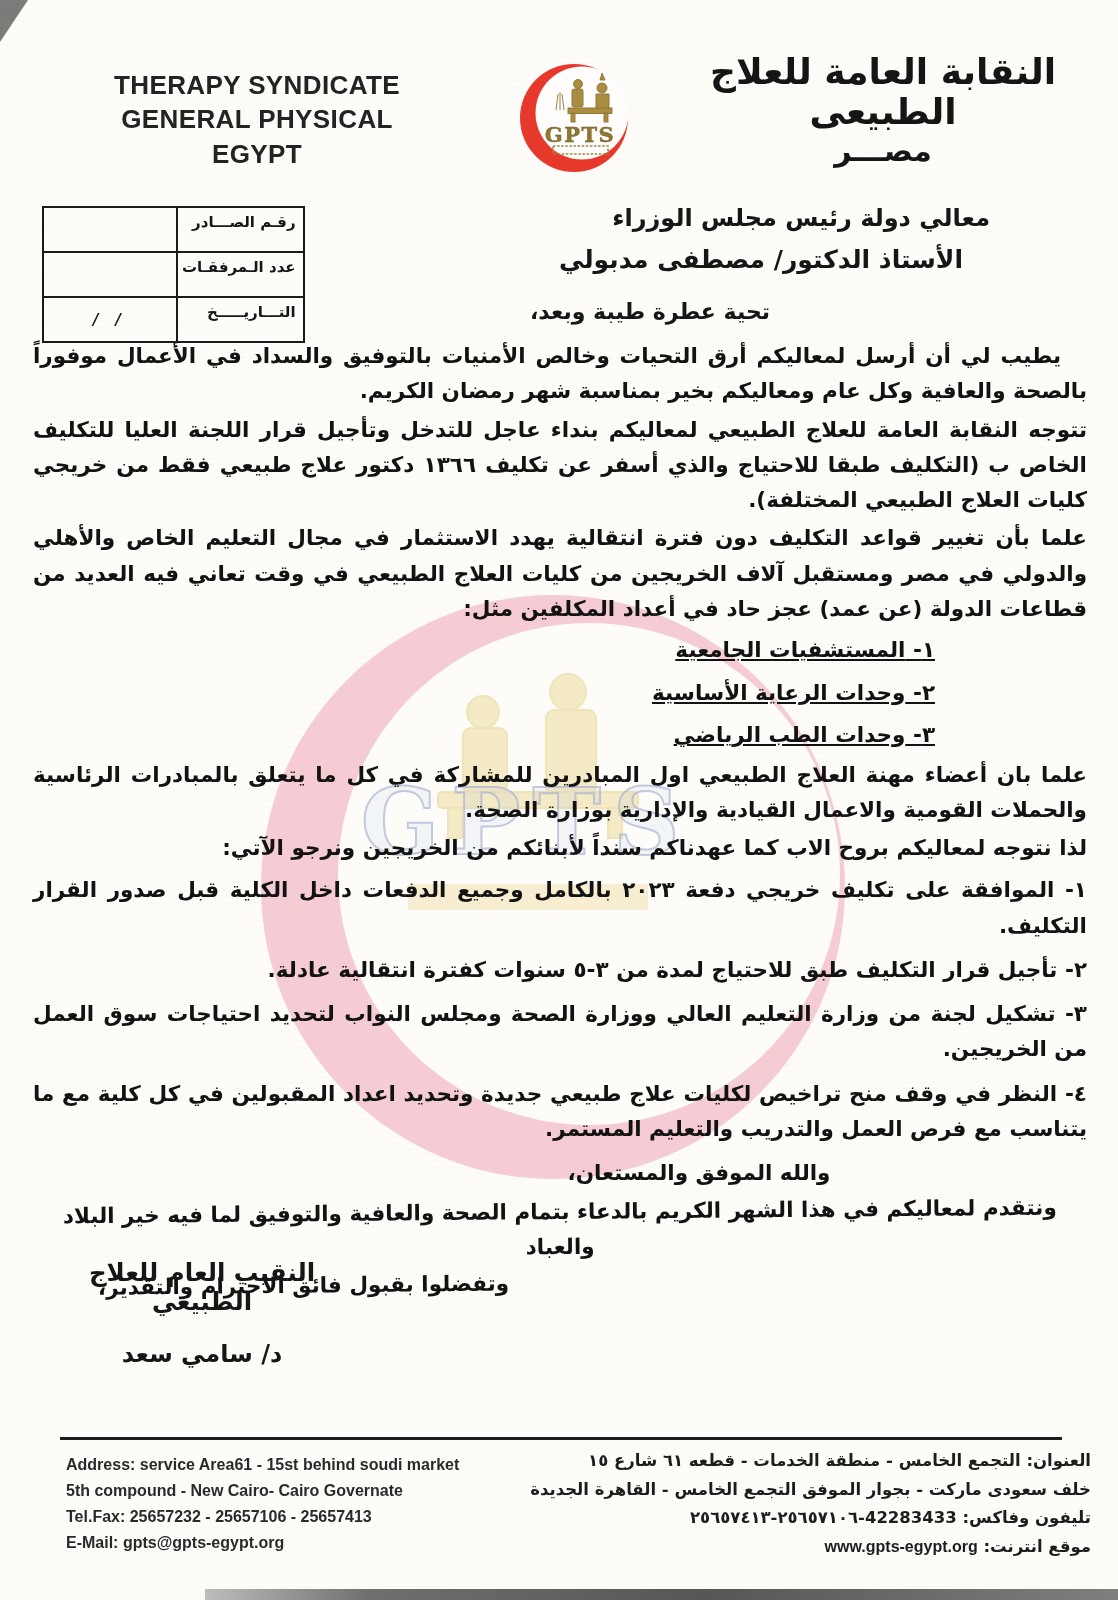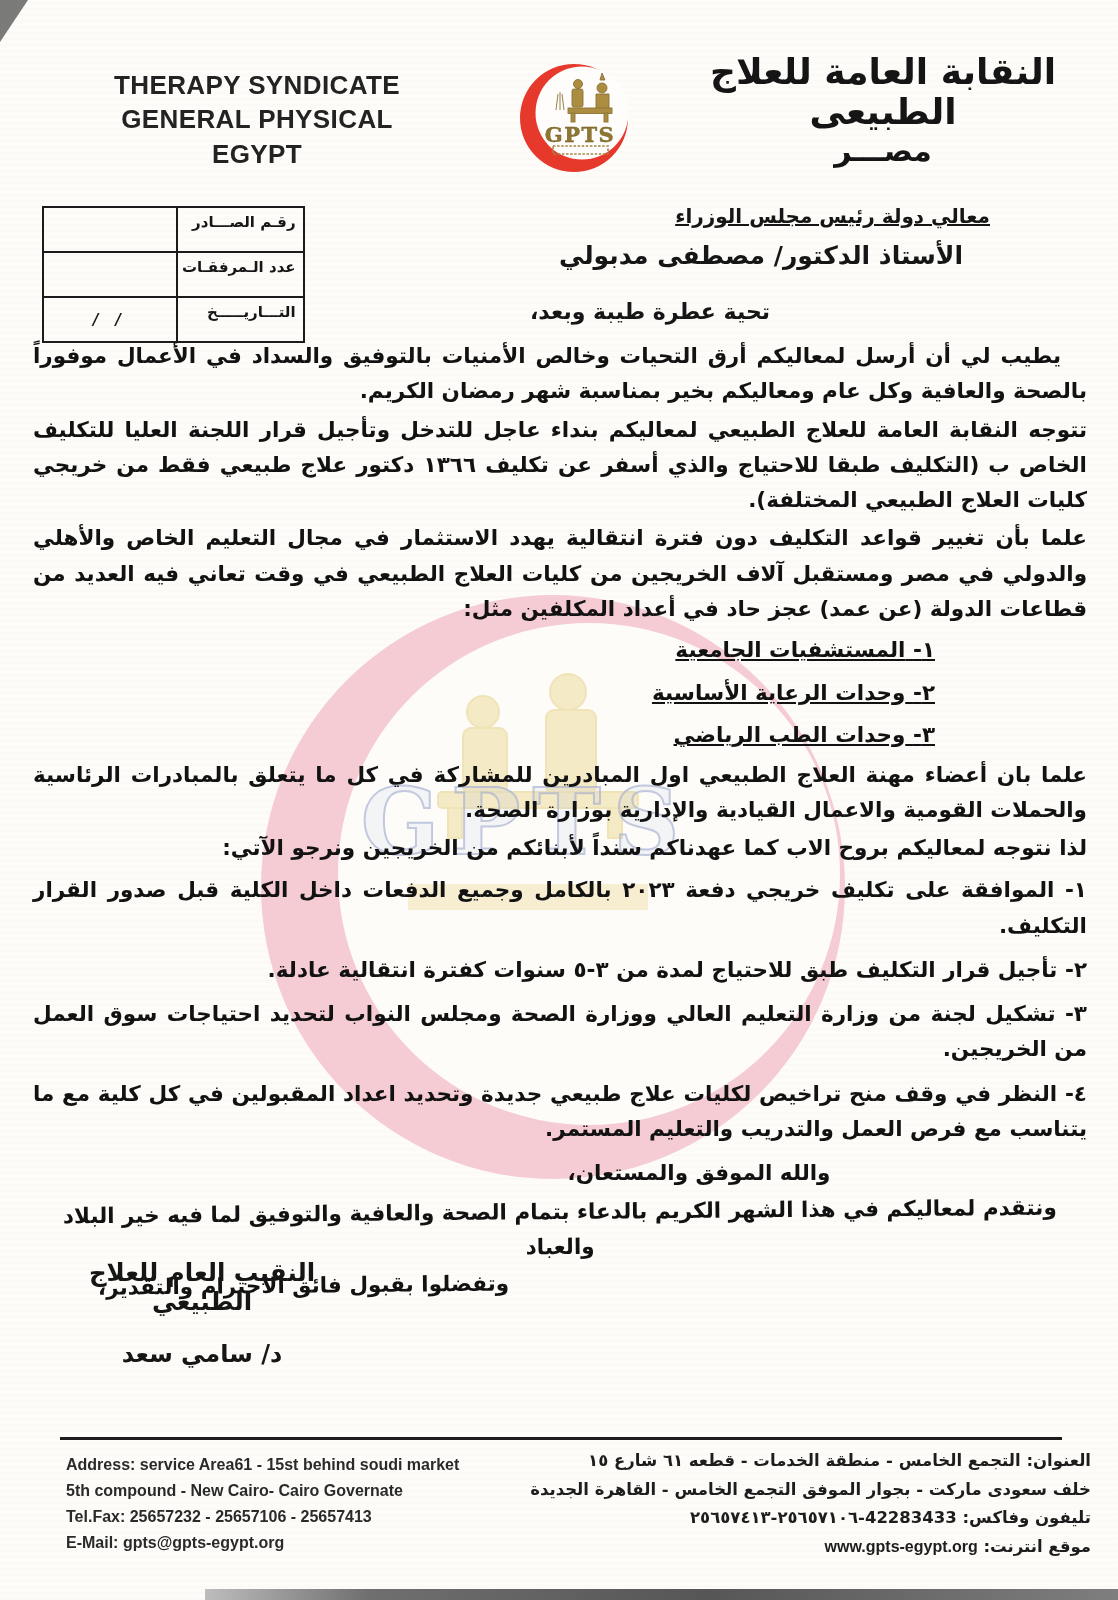--- a/index.html
+++ b/index.html
@@ -24,21 +24,21 @@
   .hdr-ar-main{font-size:36px;font-weight:900;line-height:1.12;color:#151515;}
   .hdr-ar-sub{font-size:30px;font-weight:900;color:#151515;}
   
   .meta-table{position:absolute;left:42px;top:206px;z-index:2;}
   .meta-table table{border-collapse:collapse;}
   .meta-table td{border:2.4px solid #1b1b1b;height:27px;}
   .mt-value{width:130px;text-align:center;font-size:15px;font-weight:bold;font-style:italic;letter-spacing:6px;}
   .mt-label{width:104px;direction:rtl;text-align:right;padding:0 7px 16px 4px;font-size:15px;font-weight:bold;white-space:nowrap;}
   
   .recipient{position:absolute;top:204px;right:128px;direction:rtl;text-align:right;font-weight:bold;z-index:2;}
-  .r1{font-size:20px;text-decoration:underline;}
+  .r1{font-size:24px;}
   .r2{font-size:25px;margin-top:13px;margin-right:27px;}
   .greeting{position:absolute;top:299px;right:348px;direction:rtl;font-weight:bold;font-size:22px;z-index:2;}
   
   .letter-body{position:absolute;left:33px;right:31px;top:338px;z-index:2;
     direction:rtl;text-align:justify;font-weight:bold;font-size:21.5px;line-height:1.64;color:#121212;}
   .para{margin:0 0 3px 0;}
   .p-indent{text-indent:26px;}
   .sector-item{margin-right:152px;line-height:1.98;text-decoration:underline;}
   .request{margin:7px 0 9px 0;}
   .center-line{text-align:center;margin-top:4px;}

